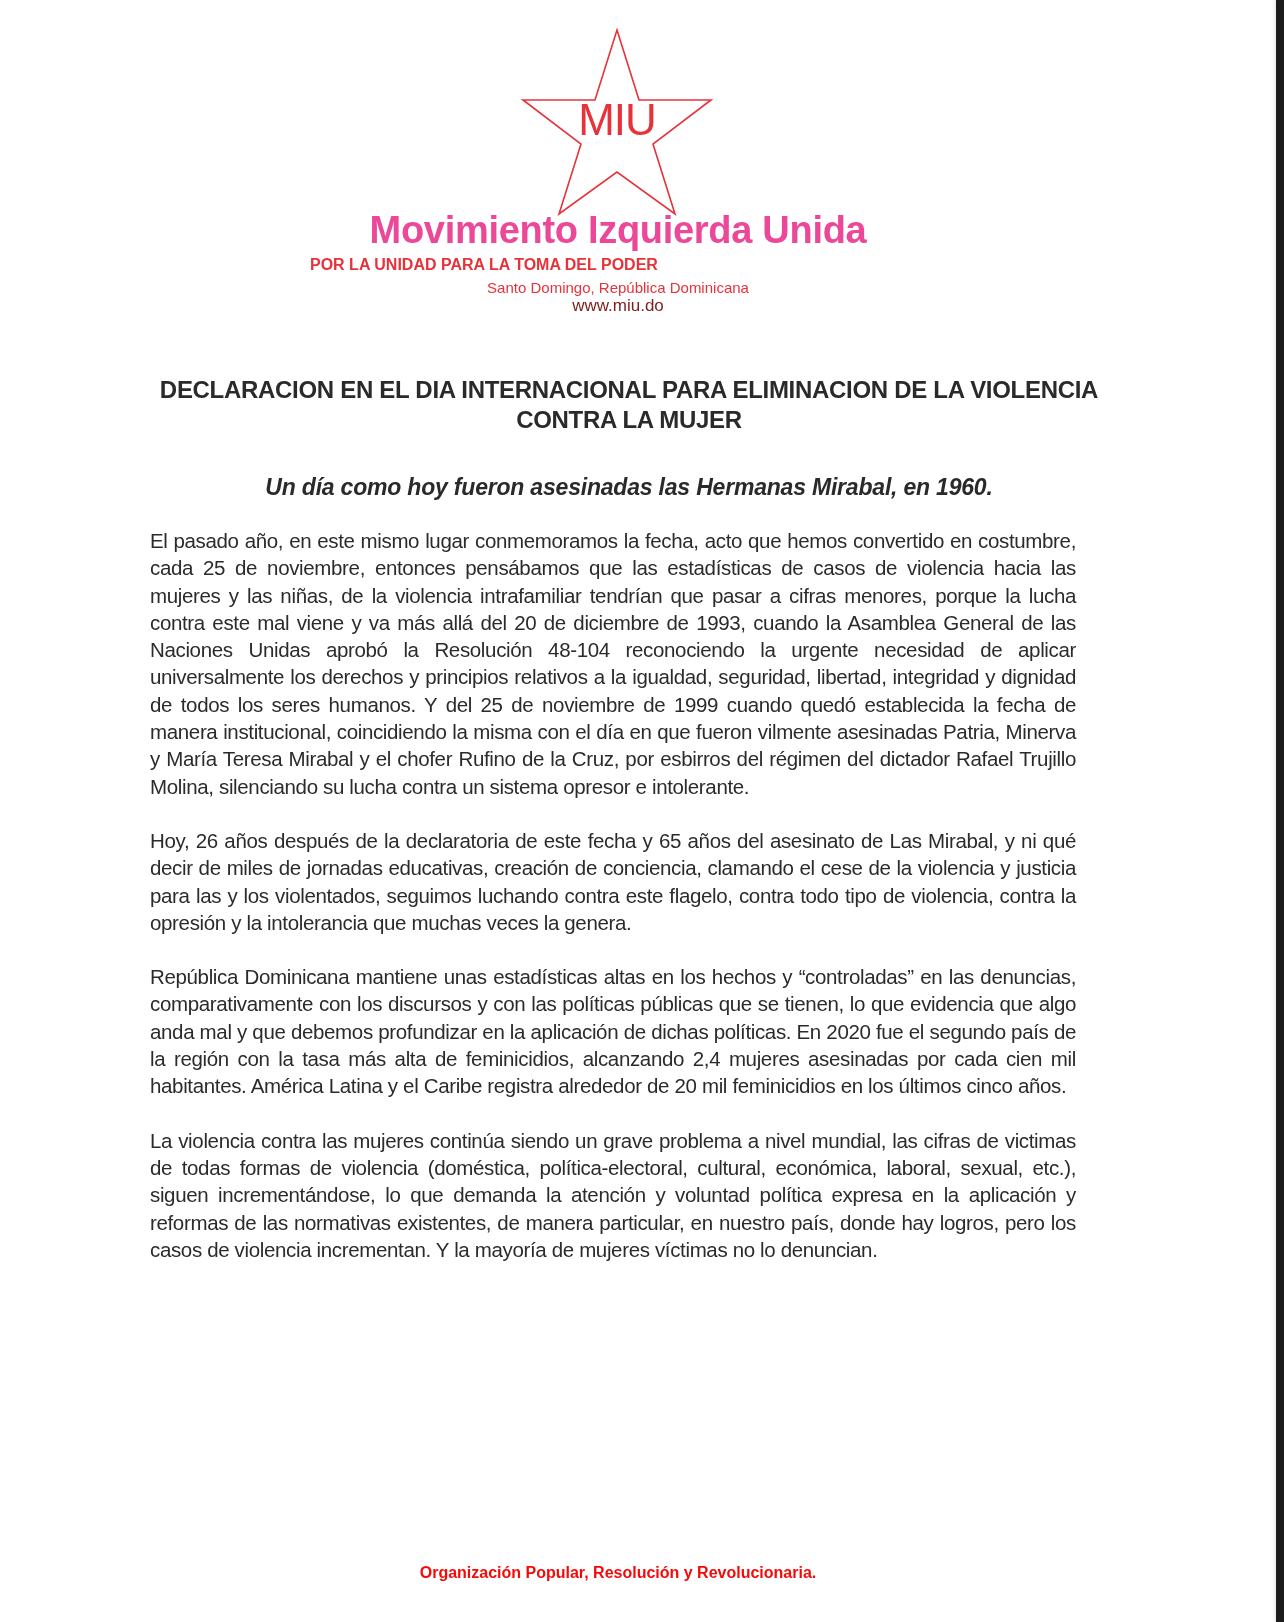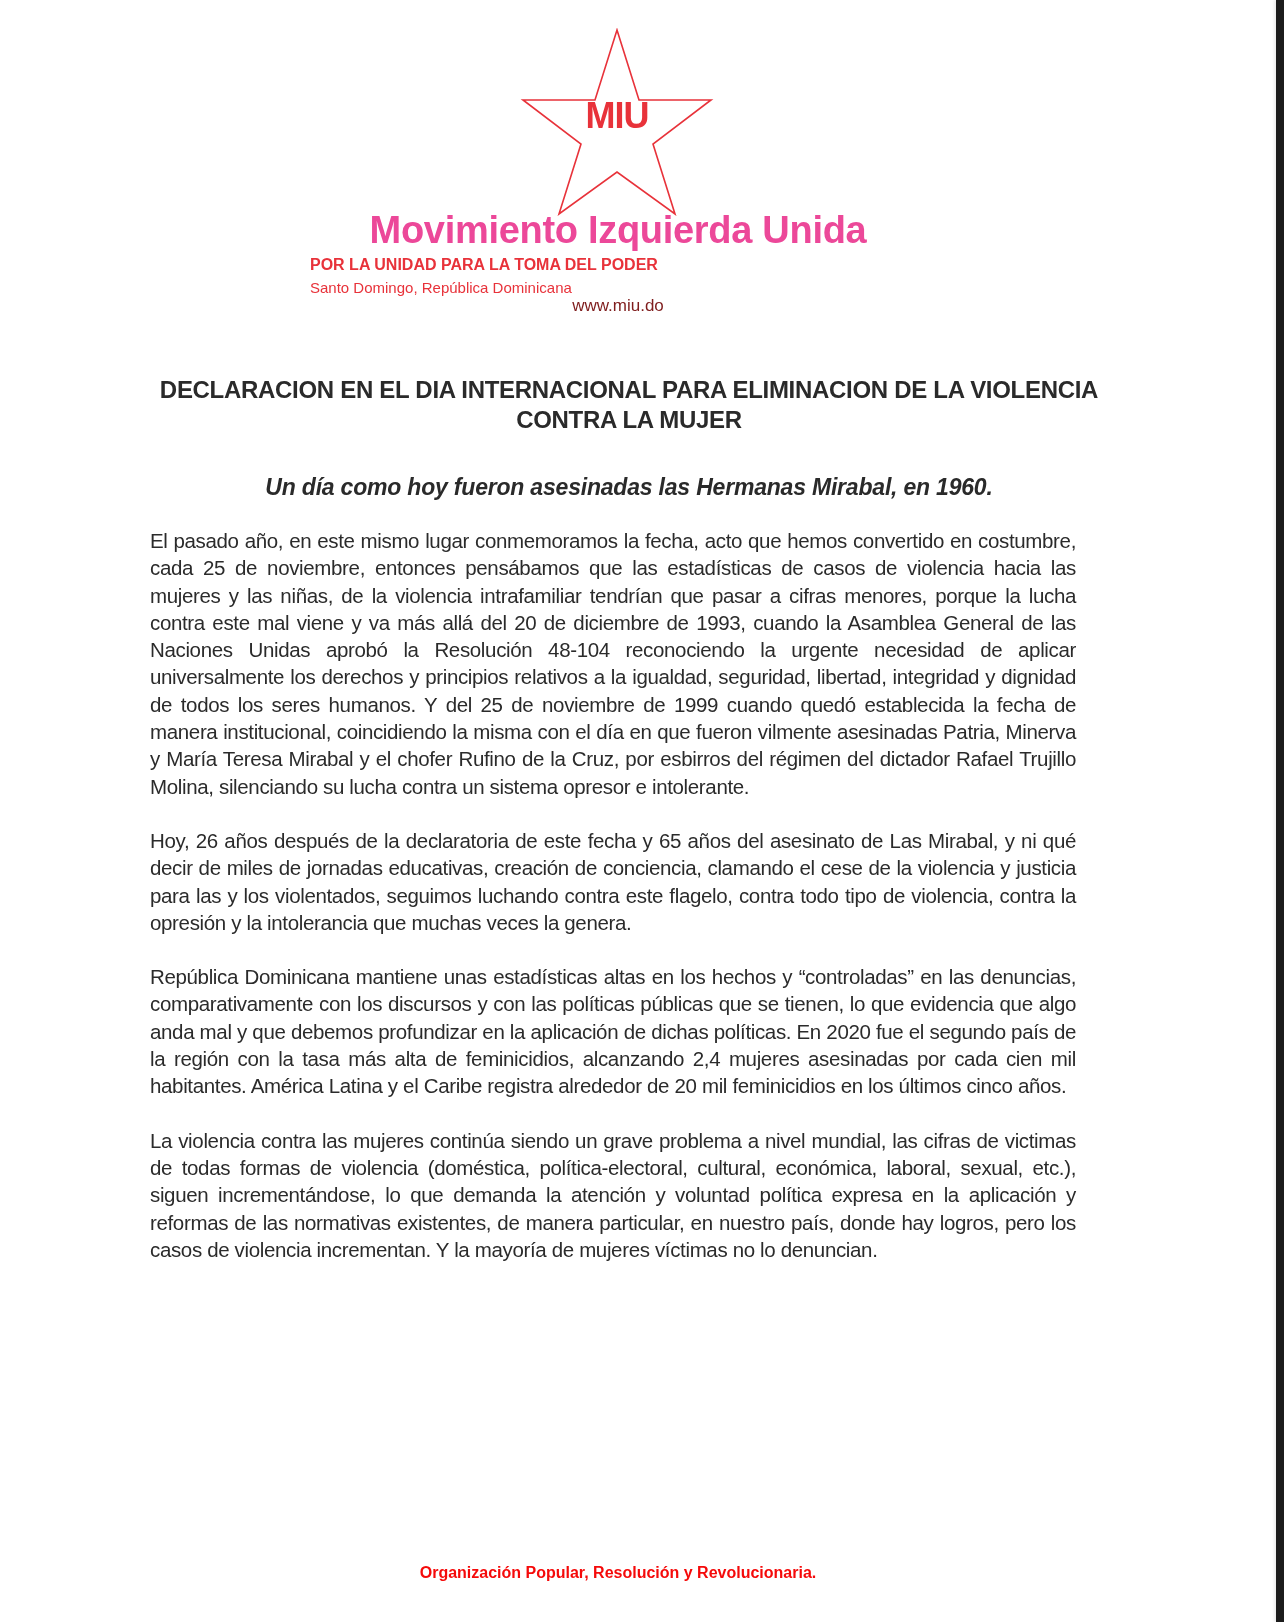--- a/index.html
+++ b/index.html
@@ -41,22 +41,22 @@
       width: 100%;
       height: 100%;
       display: block;
     }
     .star-label {
       position: absolute;
       left: 0;
       top: 70px;
       width: 100%;
       text-align: center;
-      font-weight: bold;
-      font-size: 36px;
+      font-weight: normal;
+      font-size: 44px;
       letter-spacing: -1px;
       color: #e8323a;
       line-height: 1;
     }
     .org-name {
       position: absolute;
       top: 206px;
       left: 310px;
       width: 616px;
       text-align: center;
@@ -75,21 +75,21 @@
       font-weight: bold;
       font-size: 16px;
       color: #e8323a;
       line-height: 20px;
     }
     .location {
       position: absolute;
       top: 278px;
       left: 310px;
       width: 616px;
-      text-align: left;
+      text-align: center;
       font-size: 15px;
       color: #e8323a;
       line-height: 19px;
     }
     .website {
       position: absolute;
       top: 295px;
       left: 310px;
       width: 616px;
       text-align: center;

